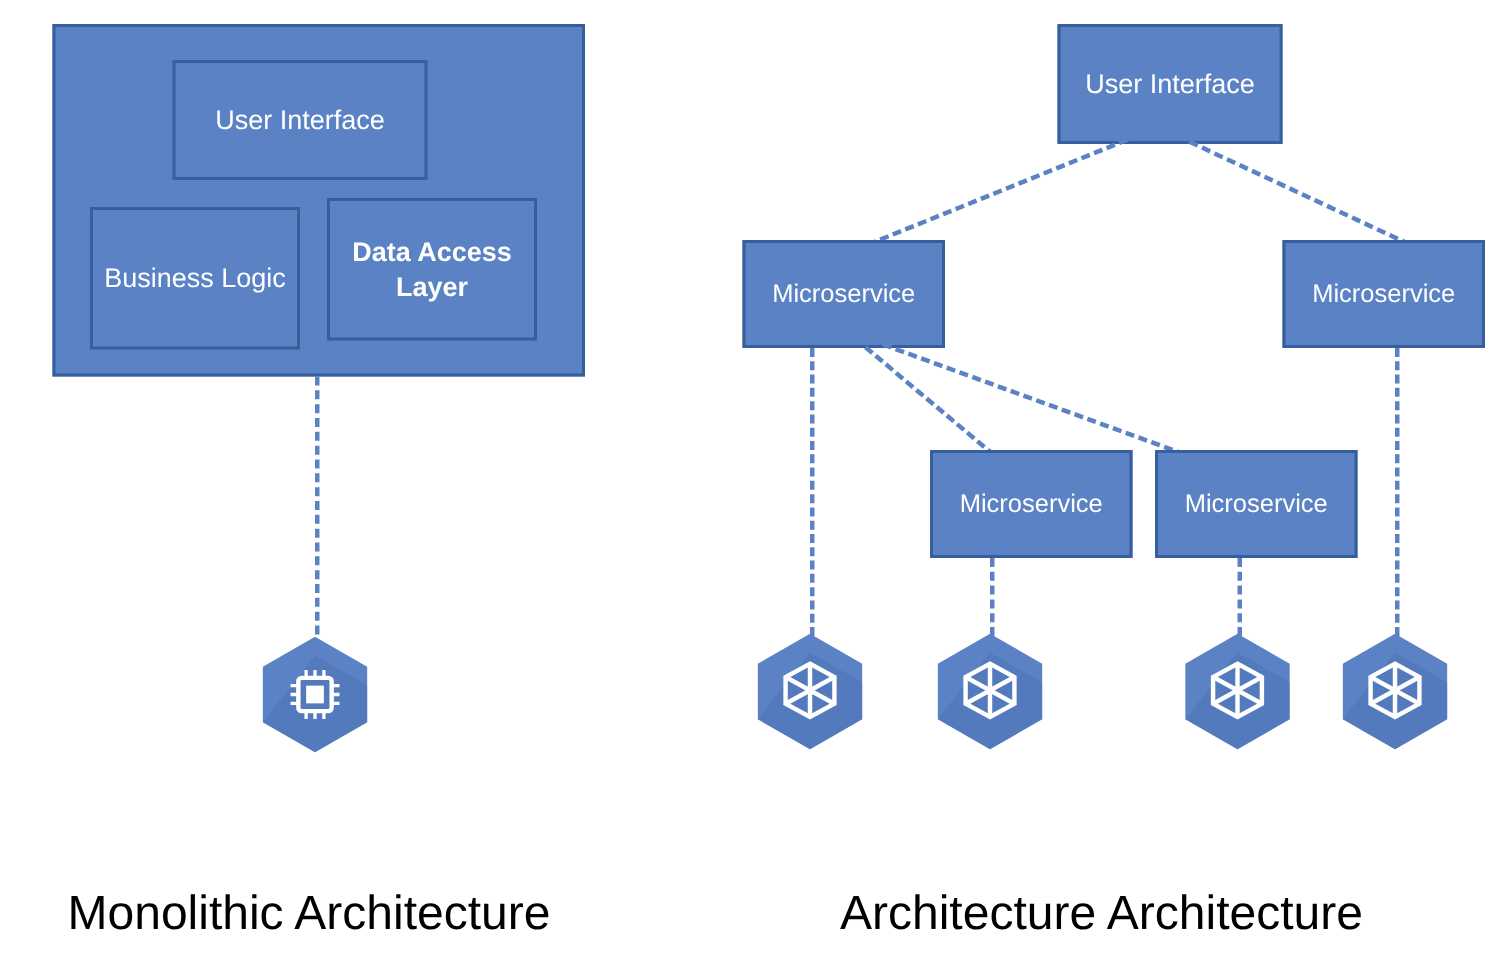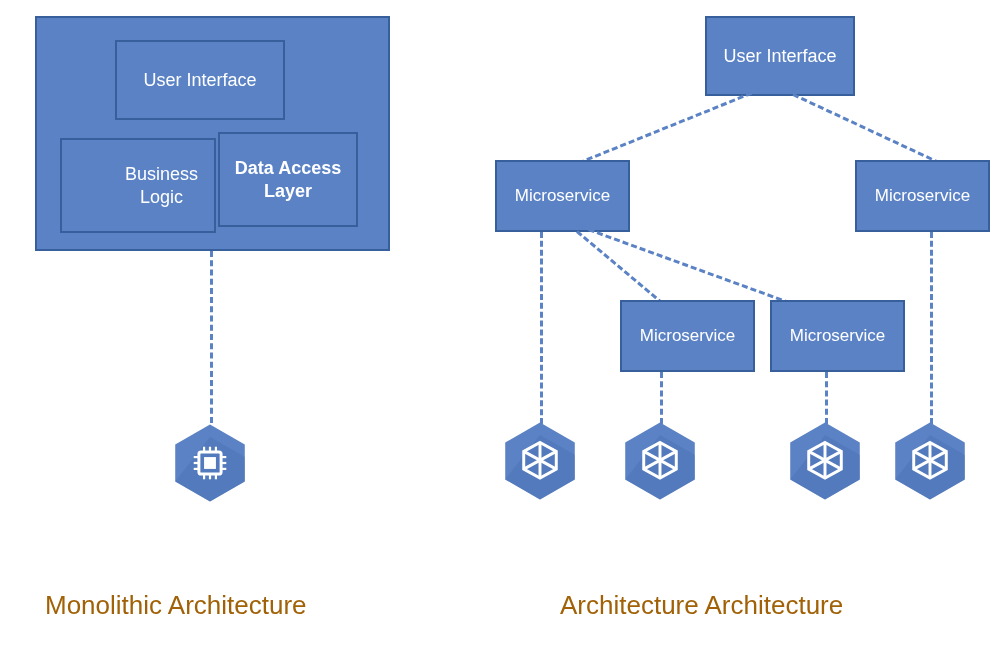--- a/index.html
+++ b/index.html
@@ -30,23 +30,23 @@
     color: #ffffff;
     display: flex;
     align-items: center;
     justify-content: center;
     text-align: center;
     font-size: 18px;
     line-height: 1.25;
   }
   .caption {
     position: absolute;
-    font-size: 26px;
+    font-size: 32px;
     font-weight: 400;
-    color: #a16207;
+    color: #000000;
   }
   .hexagon {
     position: absolute;
     width: 74px;
     height: 82px;
   }
   .hexagon svg {
     width: 100%;
     height: 100%;
     display: block;
@@ -67,21 +67,21 @@
 </style>
 </head>
 <body>
 
 <div class="box" style="left:35px; top:16px; width:355px; height:235px;"></div>
 
 <div class="inner-box" style="left:115px; top:40px; width:170px; height:80px;">
   <span>User Interface</span>
 </div>
 
-<div class="inner-box" style="left:60px; top:138px; width:156px; height:95px;padding-left:47px;">
+<div class="inner-box" style="left:60px; top:138px; width:140px; height:95px;">
   <span>Business Logic</span>
 </div>
 
 <div class="inner-box" style="left:218px; top:132px; width:140px; height:95px;font-weight:bold;">
   <span>Data Access Layer</span>
 </div>
 
 <div class="dash-line-v" style="left:210px; top:251px; height:172px;"></div>
 
 <div class="hexagon" style="left:173px; top:422px;">

